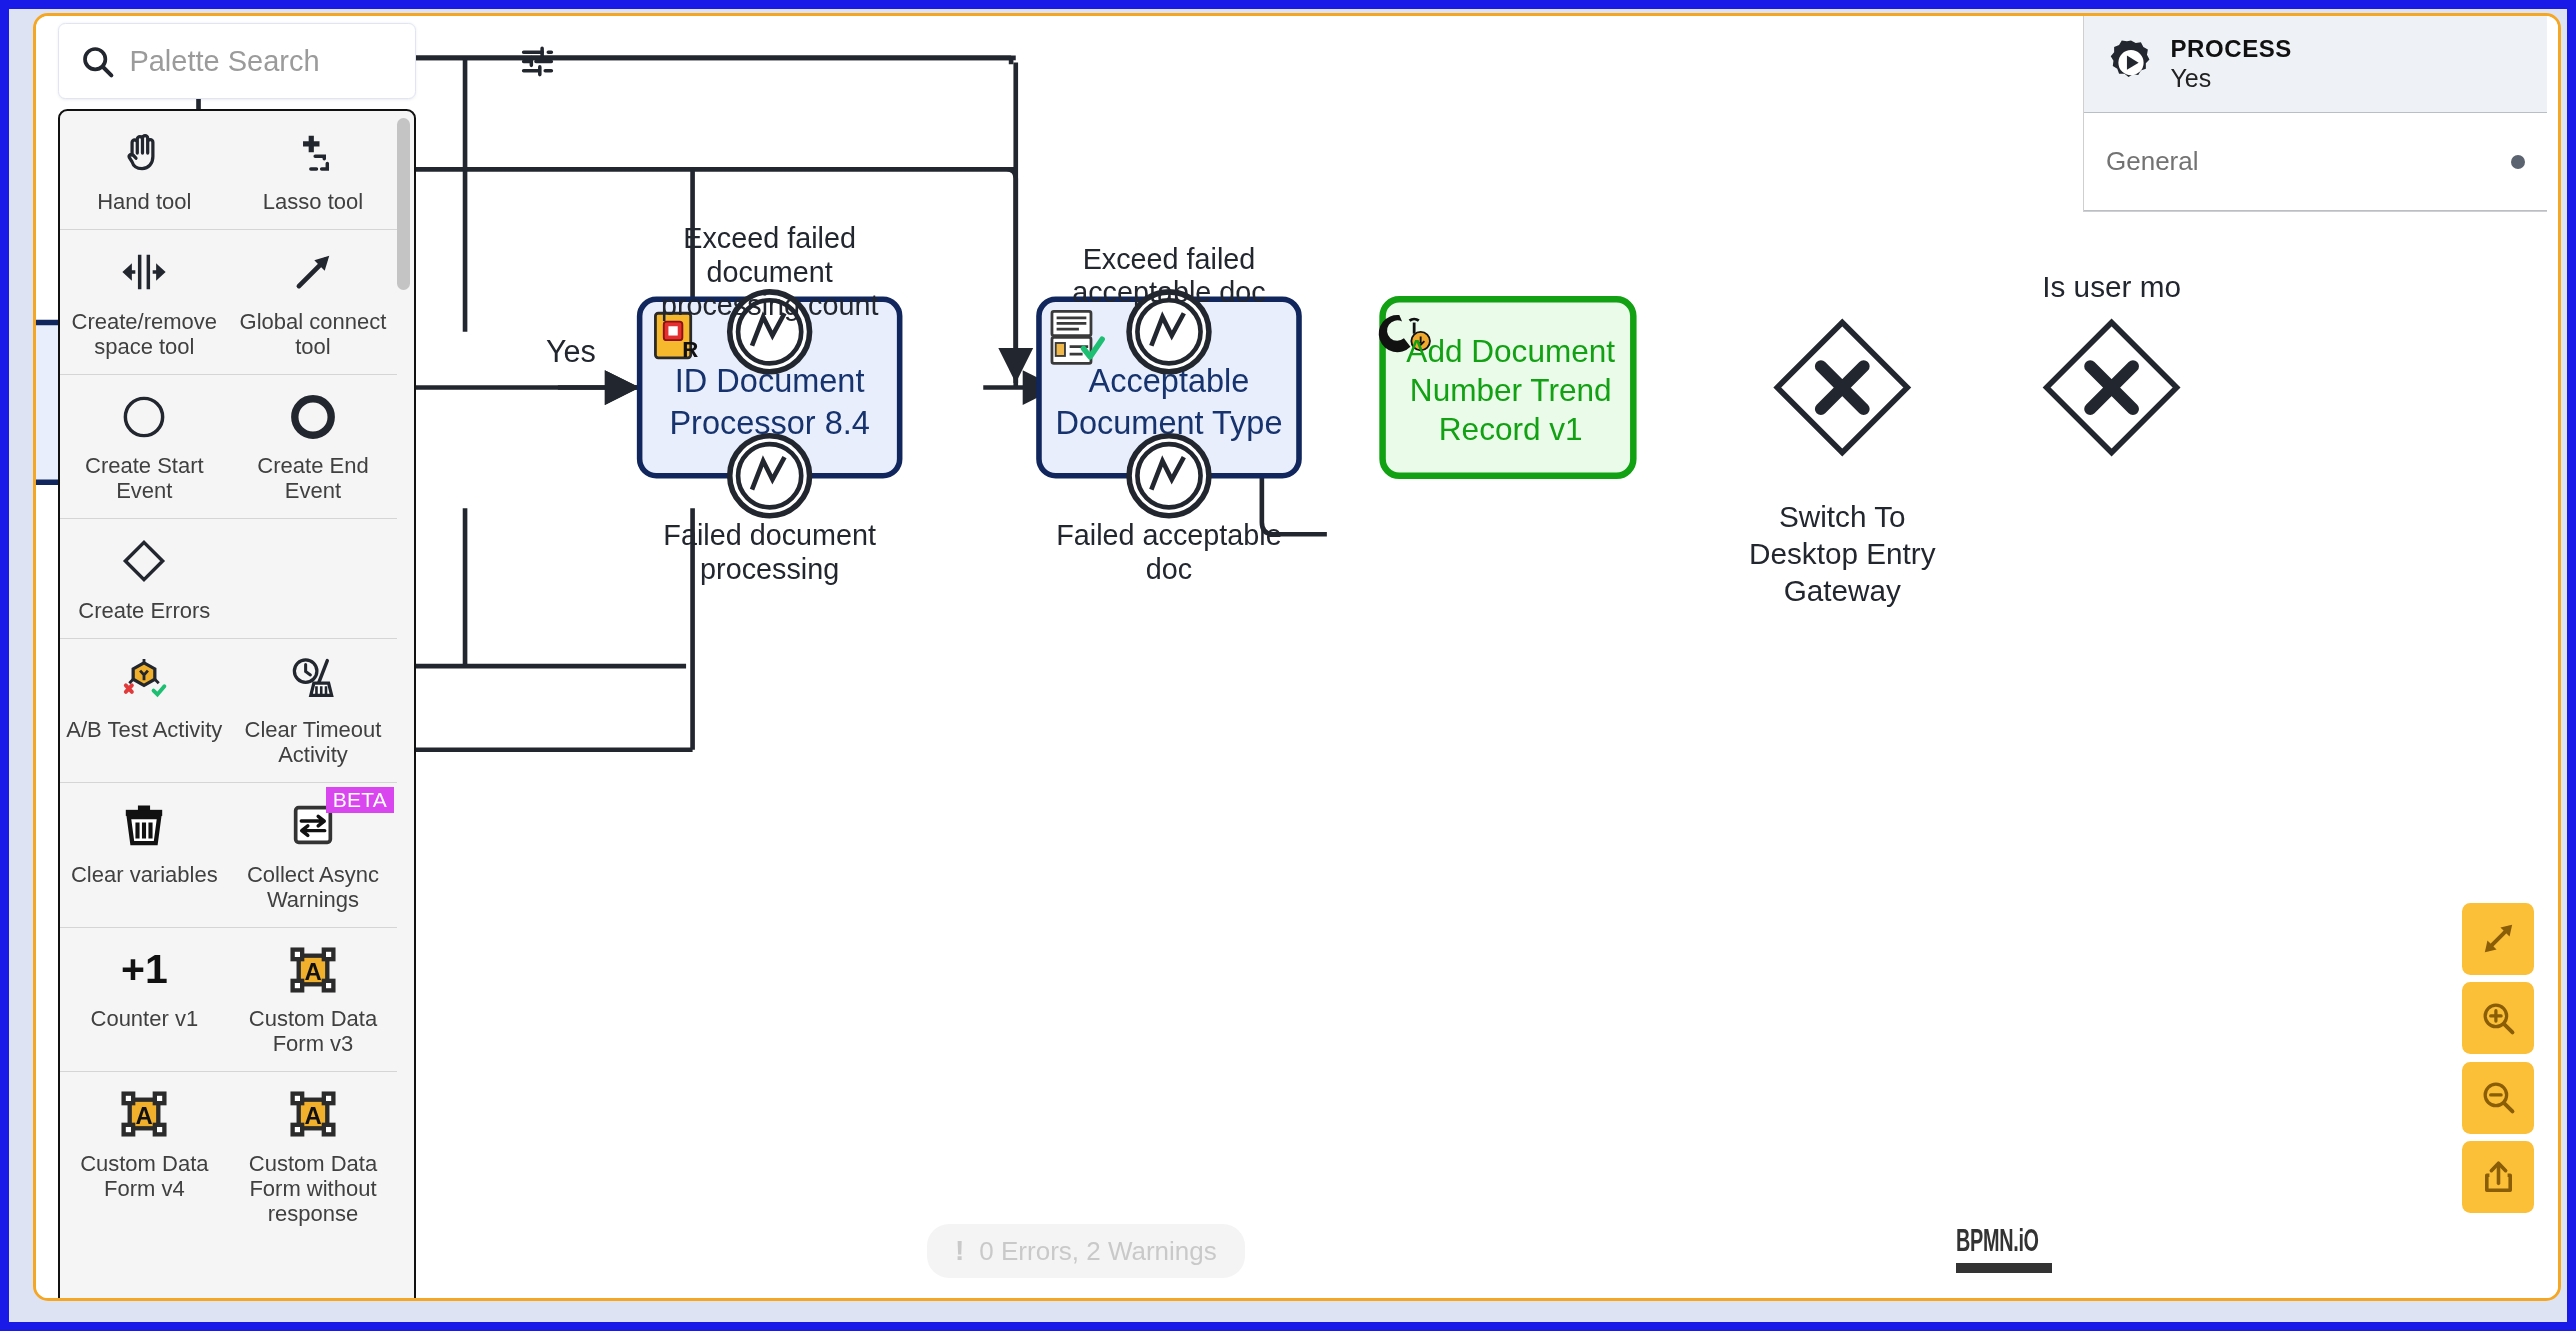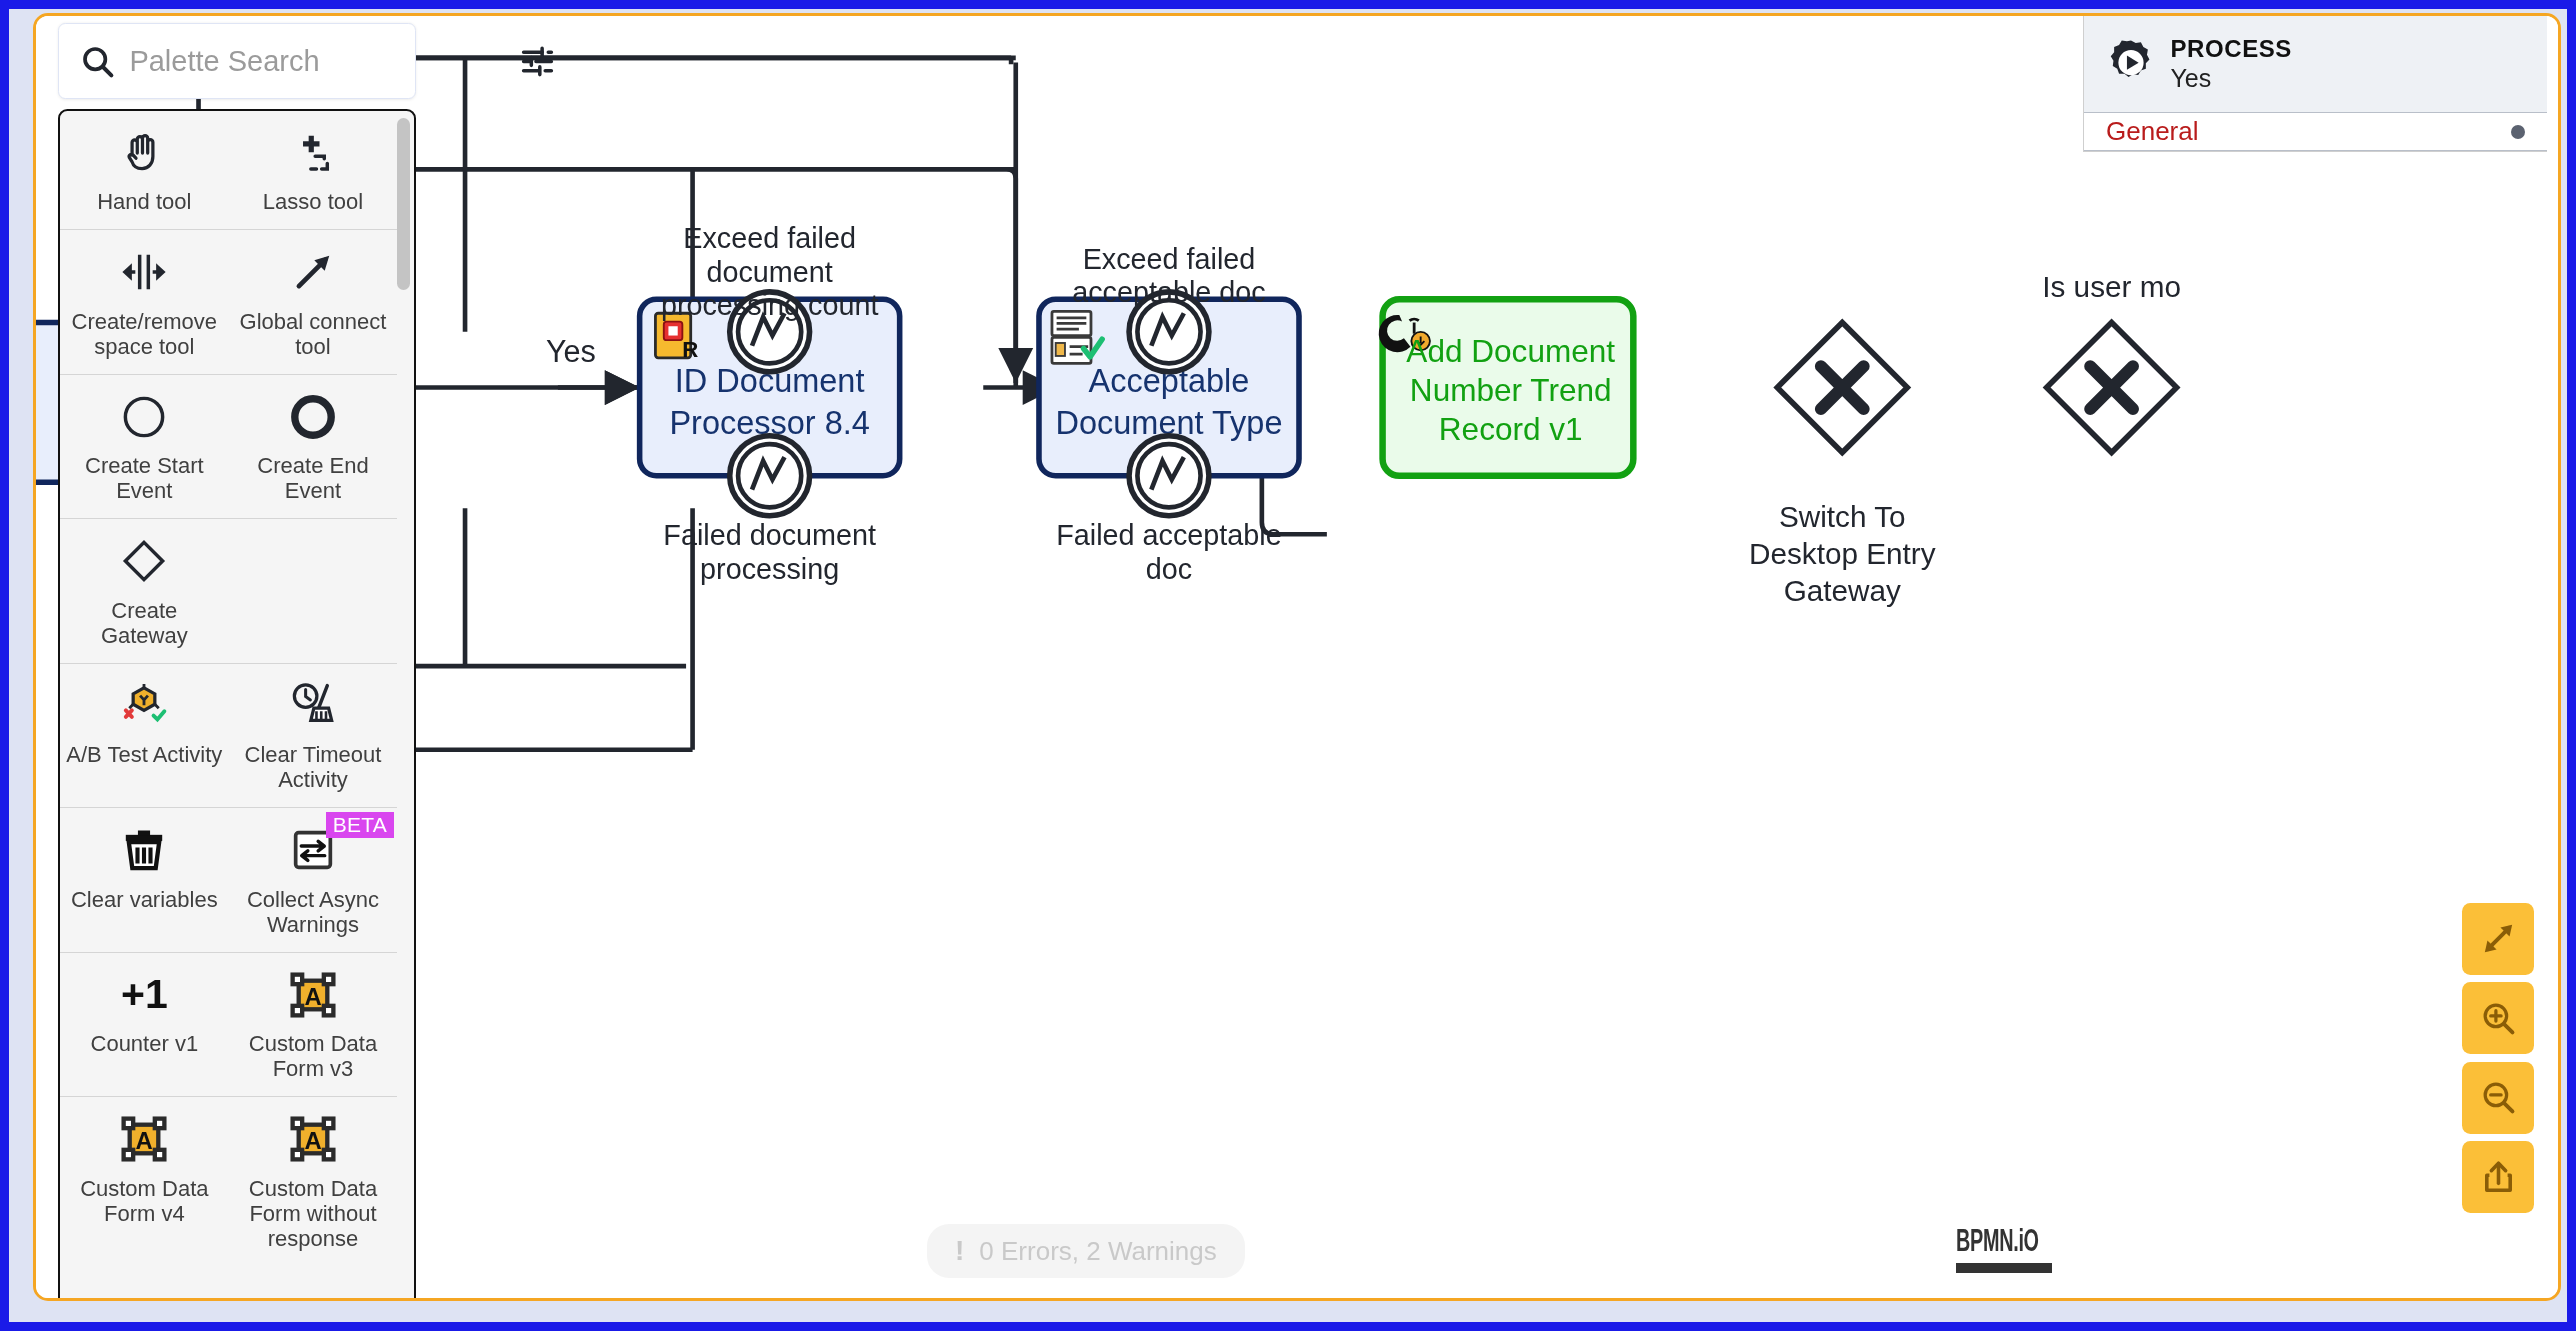--- a/index.html
+++ b/index.html
@@ -49,22 +49,22 @@
 
   
   #props { position:absolute; right:11px; top:0; width:464px; z-index:45;
     background:#fff; border-left:0.9px solid #cfcfcf; border-bottom:0.9px solid #cfcfcf;}
   #props-head { display:flex; align-items:center; gap:12px; background:#eef1f5;
     padding:18.6px 20.4px; border-bottom:1.9px solid #b9bfc9; }
   #props-head .gico { width:54px; height:54px; flex:0 0 auto; }
   #props-title { font-size:24px; font-weight:bold; letter-spacing:0.6px; color:#111; }
   #props-sub { font-size:25px; color:#222; margin-top:1.9px; }
   .prop-group { display:flex; align-items:center; justify-content:space-between;
-    padding:3px 22px; border-bottom:1.9px solid #b9bfc9; cursor:pointer;
-    font-size:26px; color:#b91c1c; }
+    padding:33px 22px; border-bottom:1.9px solid #b9bfc9; cursor:pointer;
+    font-size:26px; color:#737373; }
   .dot { width:14px; height:14px; border-radius:50%; background:#5b6270; }
 
   
   #zoomctl { position:absolute; right:24px; bottom:85px; display:flex;
     flex-direction:column; gap:7.4px; z-index:40; }
   .zbtn { width:72px; height:72px; background:#fbbf38; border-radius:8.4px;
     display:flex; align-items:center; justify-content:center; cursor:pointer; }
   .zbtn svg { width:39px; height:39px; }
 
   
@@ -312,21 +312,21 @@
             </div>
           </div>
 
           <div class="prow">
             <div class="pcell">
               <div class="pico">
                 <svg width="52" height="52" viewBox="0 0 24 24">
                   <path d="M12 3.4 L20.6 12 L12 20.6 L3.4 12 z" fill="none" stroke="#22262e" stroke-width="1.6"></path>
                 </svg>
               </div>
-              <div class="plabel">Create Gateway</div>
+              <div class="plabel">Create Errors</div>
             </div>
             <div class="pcell">
               <div class="pico"></div>
               <div class="plabel"></div>
             </div>
           </div>
 
           <div class="prow">
             <div class="pcell">
               <div class="pico">

